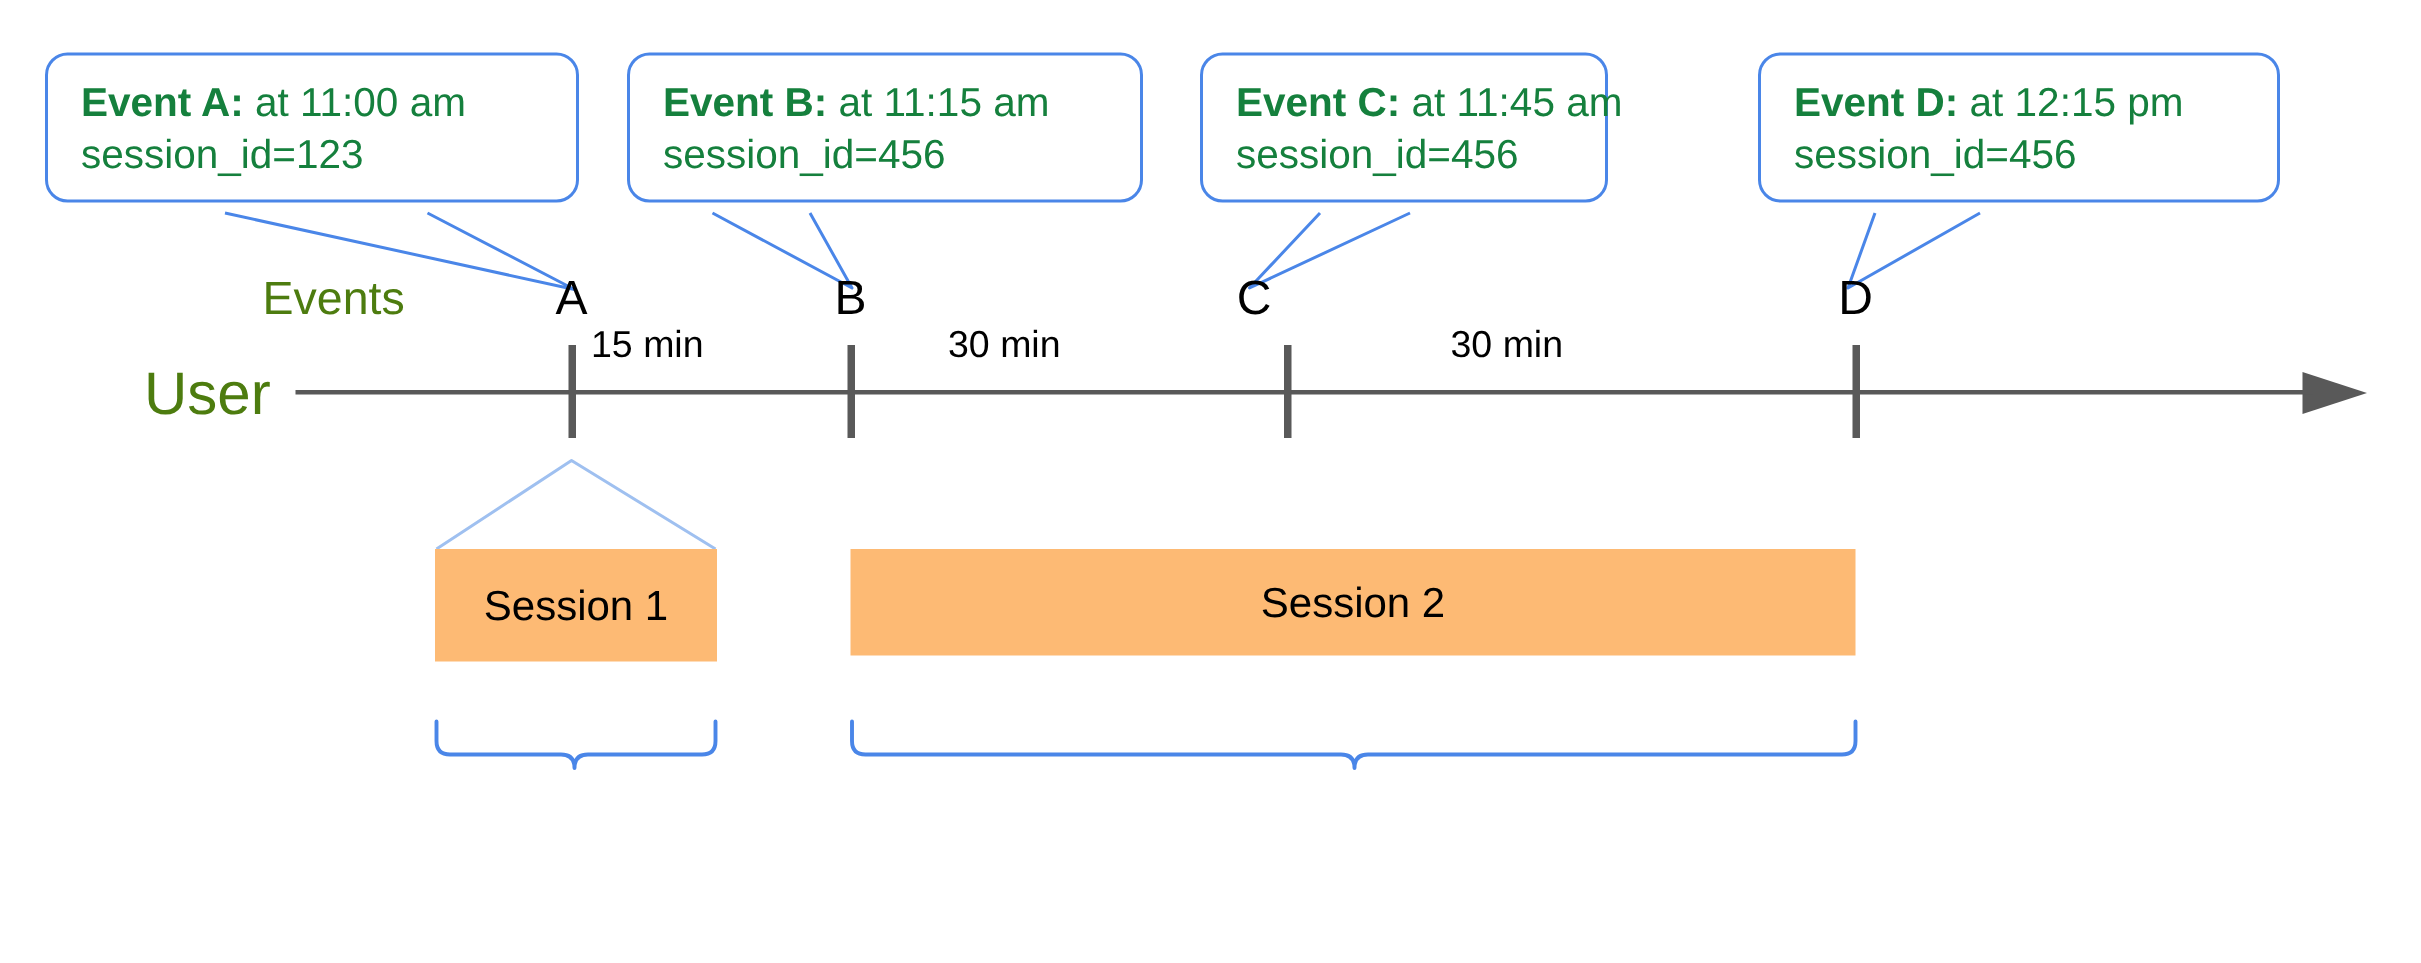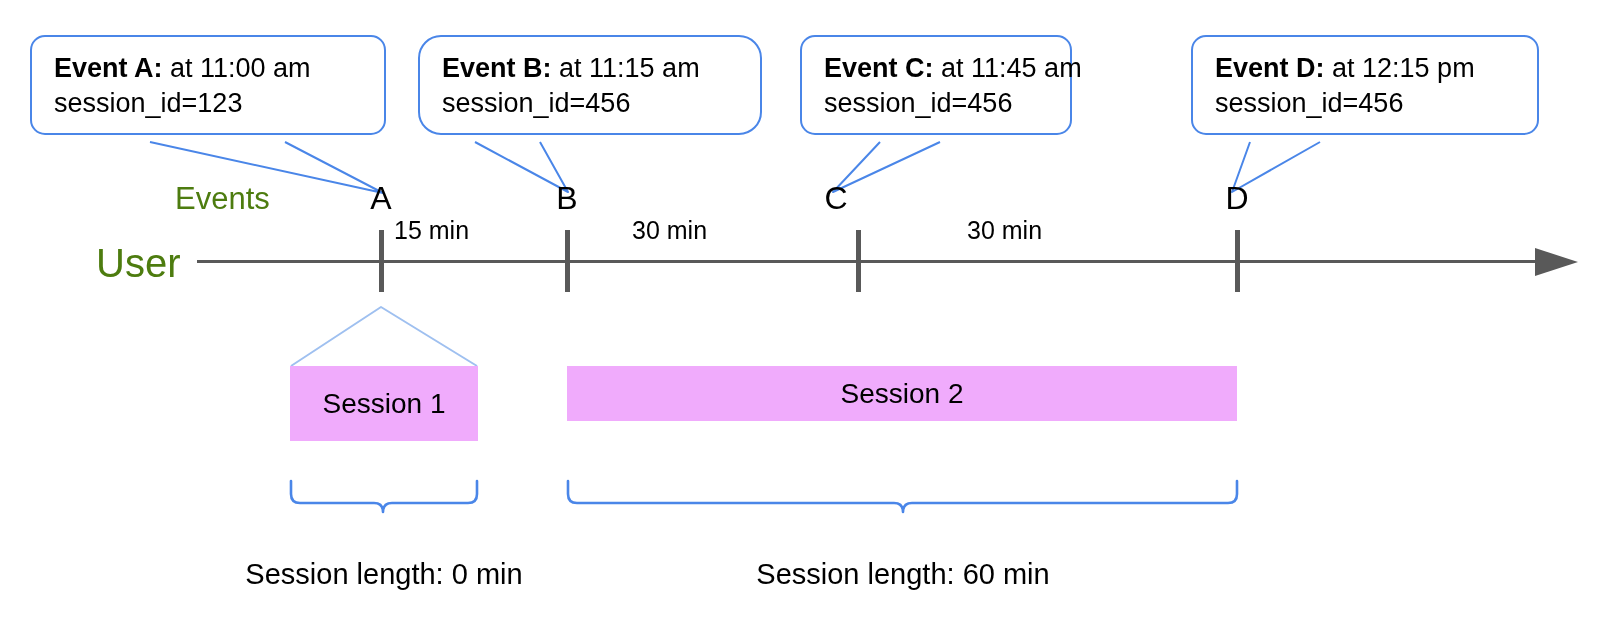--- a/index.html
+++ b/index.html
@@ -13,21 +13,21 @@
   
   .callout{
     position:absolute;
     box-sizing:border-box;
     border:2px solid #4a86e8;
     border-radius:15px;
     background:#ffffff;
     padding:14px 18px 12px 22px;
     font-size:27px;
     line-height:1.30;
-    color:#000000;
+    color:#15803d;
     white-space:nowrap;
     z-index:4;
   }
   .callout .lbl{font-weight:bold;}
   .callout .ln2{display:block;}
 
   
   #vec{position:absolute;left:0;top:0;width:1614px;height:642px;z-index:2;}
 
   
@@ -44,21 +44,21 @@
   #events-label{font-size:31px;}
   #user-label{font-size:40px;}
 
   .interval{
     position:absolute;font-size:25px;line-height:1;color:#000;
     z-index:5;white-space:nowrap;
   }
 
   
   .sess-bar{
-    position:absolute;background:#f0abfc;z-index:3;
+    position:absolute;background:#fdba74;z-index:3;
     display:flex;align-items:center;justify-content:center;
     font-size:28px;color:#000;
   }
 
   
   .sess-caption{
     position:absolute;font-size:29px;line-height:1;color:#000;
     white-space:nowrap;text-align:center;z-index:5;
   }
 </style>
@@ -84,31 +84,31 @@
     <path d="M 568,481 L 568,494 Q 568,503 577,503 L 894,503 Q 903,503 903,512 Q 903,503 912,503 L 1228,503 Q 1237,503 1237,494 L 1237,481" fill="none" stroke="#4a86e8" stroke-width="2.6" stroke-linecap="round" stroke-linejoin="round"></path>
 
     <polygon points="1535,248 1578,262 1535,276" fill="#595959"></polygon>
   </svg>
 
   <div class="callout" id="callout-a" style="left:30px;top:35px;width:356px;">
     <span class="lbl">Event A:</span><span> at 11:00 am</span>
     <span class="ln2">session_id=123</span>
   </div>
 
-  <div class="callout" id="callout-b" style="left:418px;top:35px;width:344px;border-radius:23px;">
+  <div class="callout" id="callout-b" style="left:418px;top:35px;width:344px;">
     <span class="lbl">Event B:</span><span> at 11:15 am</span>
     <span class="ln2">session_id=456</span>
   </div>
 
   <div class="callout" id="callout-c" style="left:800px;top:35px;width:272px;">
     <span class="lbl">Event C:</span><span> at 11:45 am</span>
     <span class="ln2">session_id=456</span>
   </div>
 
-  <div class="callout" id="callout-d" style="left:1172px;top:35px;width:348px;margin-left:19px;">
+  <div class="callout" id="callout-d" style="left:1172px;top:35px;width:348px;">
     <span class="lbl">Event D:</span><span> at 12:15 pm</span>
     <span class="ln2">session_id=456</span>
   </div>
 
   <div class="row-label" id="events-label" style="left:175px;top:183px;">Events</div>
   <div class="row-label" id="user-label" style="left:96px;top:243px;">User</div>
 
   <div class="ev-letter" style="left:351px;top:182px;">A</div>
   <div class="ev-letter" style="left:537px;top:182px;">B</div>
   <div class="ev-letter" style="left:806px;top:182px;">C</div>
@@ -121,20 +121,18 @@
   <div class="axis-line" style="left:197px;top:260px;width:1345px;"></div>
 
   <div class="tick" style="left:379px;top:230px;height:62px;"></div>
   <div class="tick" style="left:565px;top:230px;height:62px;"></div>
   <div class="tick" style="left:856px;top:230px;height:62px;"></div>
   <div class="tick" style="left:1235px;top:230px;height:62px;"></div>
 
   <div class="sess-bar" style="left:290px;top:366px;width:188px;height:75px;">
     <span>Session 1</span>
   </div>
-  <div class="sess-bar" style="left:567px;top:366px;width:670px;height:55px;">
+  <div class="sess-bar" style="left:567px;top:366px;width:670px;height:71px;">
     <span>Session 2</span>
   </div>
 
-  <div class="sess-caption" style="left:204px;top:560px;width:360px;">Session length: 0 min</div>
-  <div class="sess-caption" style="left:713px;top:560px;width:380px;">Session length: 60 min</div>
 
 </div>
 
 </body></html>

